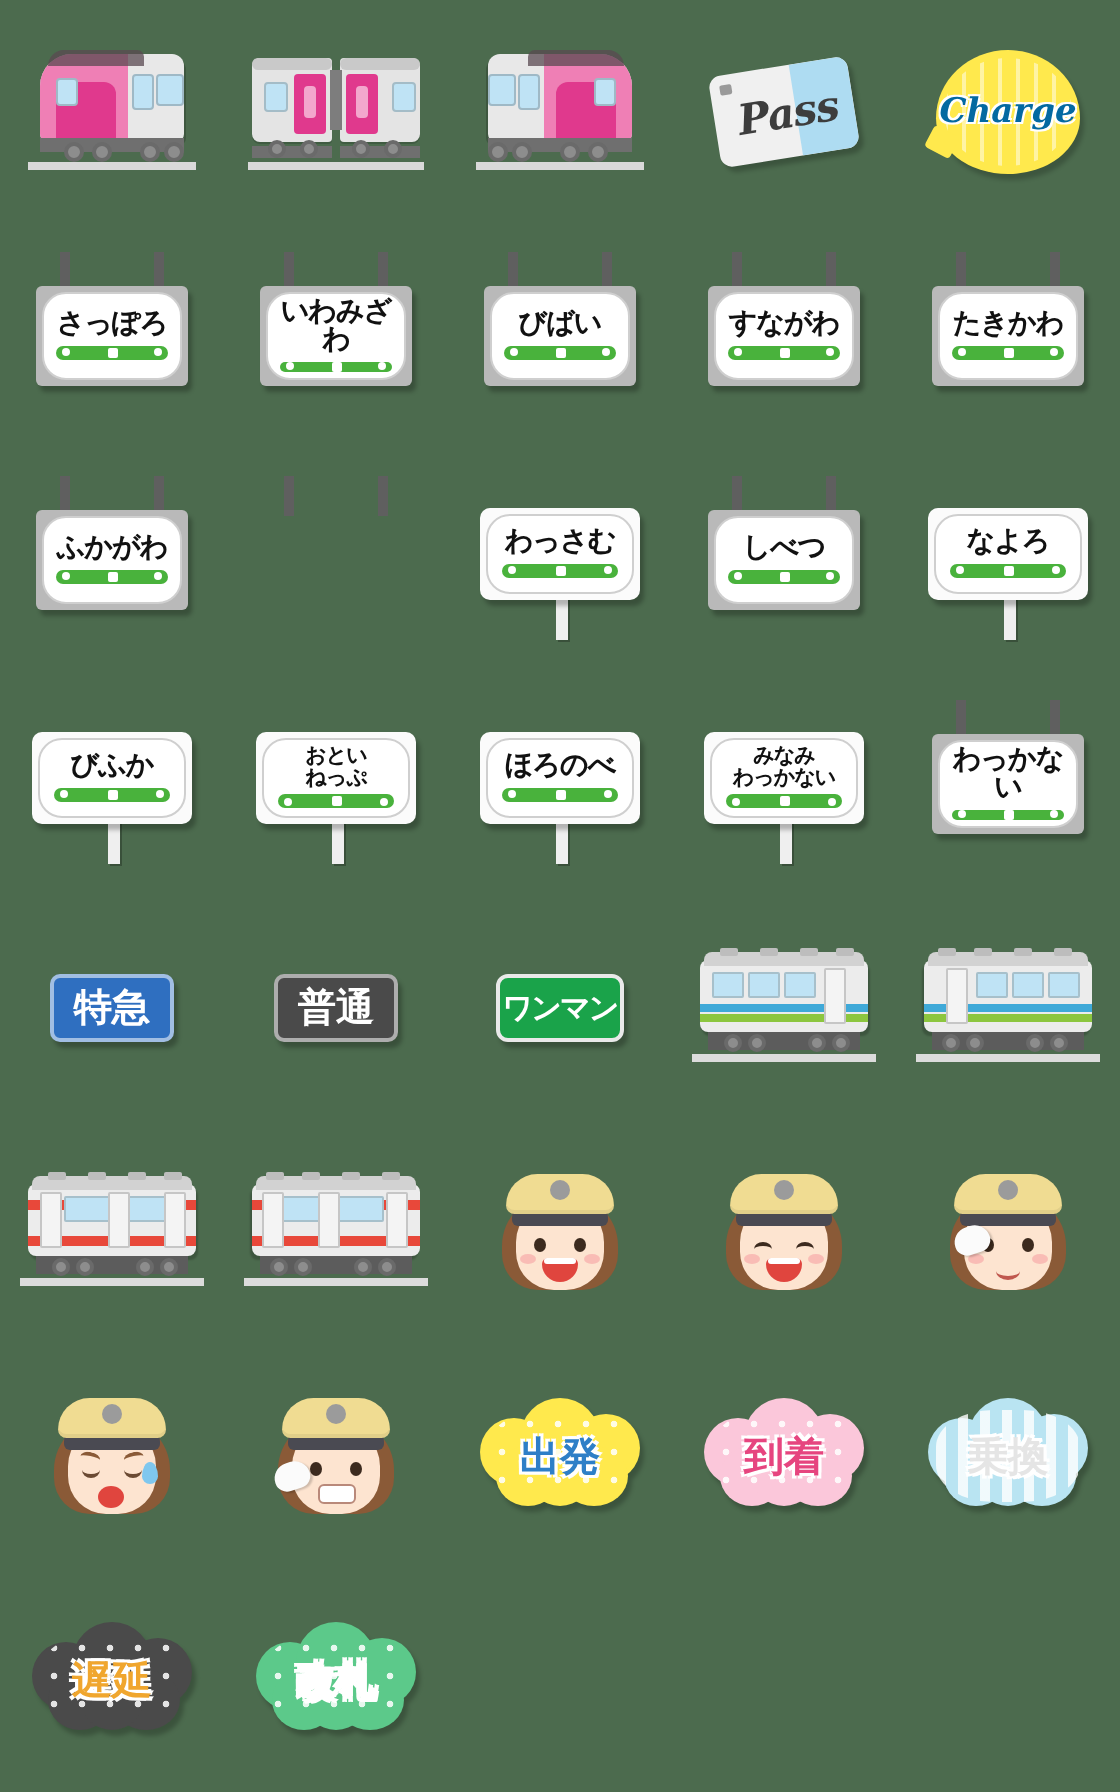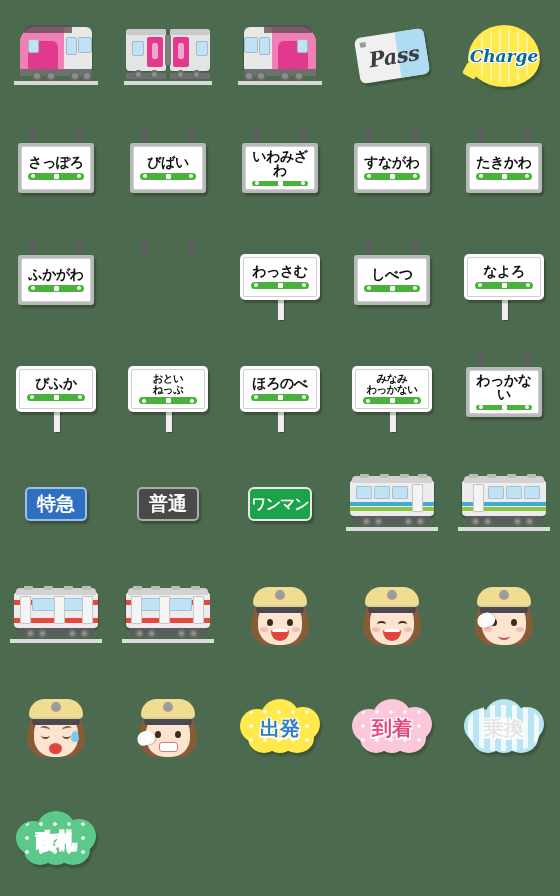--- a/index.html
+++ b/index.html
@@ -126,21 +126,21 @@
   .sign.stand .leg{position:absolute;top:24px;width:5px;height:34px;background:#f2f2f2;}
   .sign.stand .leg.l{left:7px;}
   .sign.stand .leg.r{right:7px;}
   .sign.stand .board{
     position:absolute;left:6px;top:16px;width:80px;height:46px;
     background:#fbfbfb;border-radius:5px;padding:3px;box-sizing:border-box;
     box-shadow:2px 3px 2px rgba(0,0,0,.25);
   }
   .sign .face{
     width:100%;height:100%;background:#fff;border:1px solid #cfcfcf;
-    border-radius:2px;box-sizing:border-box;
+    border-radius:12px;box-sizing:border-box;
     display:flex;flex-direction:column;align-items:center;justify-content:center;
     padding:2px 2px 3px;
   }
   .sign .name{
     font-weight:bold;color:#111;line-height:1.02;text-align:center;
     white-space:pre-line;letter-spacing:-0.5px;
   }
   .sign.one .name{font-size:14px;}
   .sign.two .name{font-size:10.5px;}
   .sign .bar{
@@ -365,37 +365,37 @@
           </div>
         </div>
       </div>
     </div>
     <div class="cell">
       <div class="sign hang one">
         <div class="pole l"></div>
         <div class="pole r"></div>
         <div class="board">
           <div class="face">
-            <div class="name">びばい</div>
+            <div class="name">いわみざわ</div>
             <div class="bar">
               <i></i>
               <i class="sq"></i>
               <i></i>
             </div>
           </div>
         </div>
       </div>
     </div>
     <div class="cell">
       <div class="sign hang one">
         <div class="pole l"></div>
         <div class="pole r"></div>
         <div class="board">
           <div class="face">
-            <div class="name">いわみざわ</div>
+            <div class="name">びばい</div>
             <div class="bar">
               <i></i>
               <i class="sq"></i>
               <i></i>
             </div>
           </div>
         </div>
       </div>
     </div>
     <div class="cell">
@@ -795,20 +795,32 @@
         <div class="blob" style="left: 46px; top: 8px; width: 34px; height: 34px; background: rgb(185, 228, 242);"></div>
         <div class="blob" style="left: 8px; top: 24px; width: 32px; height: 30px; background: rgb(185, 228, 242);"></div>
         <div class="blob" style="left: 40px; top: 24px; width: 34px; height: 30px; background: rgb(185, 228, 242);"></div>
         <div class="blob" style="left: 24px; top: 22px; width: 32px; height: 32px; background: rgb(185, 228, 242);"></div>
         <div class="stripes"></div>
         <div class="ctext" style="color: #e5e5e5; text-shadow: rgb(255, 255, 255) 1.5px 1.5px 0px, rgb(255, 255, 255) -1.5px 1.5px 0px, rgb(255, 255, 255) 1.5px -1.5px 0px, rgb(255, 255, 255) -1.5px -1.5px 0px;">乗換</div>
       </div>
     </div>
     <div class="cell">
       <div class="cloud">
+        <div class="blob" style="left: 0px; top: 10px; width: 34px; height: 34px; background: rgb(74, 74, 74);"></div>
+        <div class="blob" style="left: 20px; top: 0px; width: 40px; height: 40px; background: rgb(74, 74, 74);"></div>
+        <div class="blob" style="left: 46px; top: 8px; width: 34px; height: 34px; background: rgb(74, 74, 74);"></div>
+        <div class="blob" style="left: 8px; top: 24px; width: 32px; height: 30px; background: rgb(74, 74, 74);"></div>
+        <div class="blob" style="left: 40px; top: 24px; width: 34px; height: 30px; background: rgb(74, 74, 74);"></div>
+        <div class="blob" style="left: 24px; top: 22px; width: 32px; height: 32px; background: rgb(74, 74, 74);"></div>
+        <div class="dots"></div>
+        <div class="ctext" style="color: rgb(240, 166, 46); text-shadow: rgb(255, 255, 255) 1.5px 1.5px 0px, rgb(255, 255, 255) -1.5px 1.5px 0px, rgb(255, 255, 255) 1.5px -1.5px 0px, rgb(255, 255, 255) -1.5px -1.5px 0px;">遅延</div>
+      </div>
+    </div>
+    <div class="cell">
+      <div class="cloud">
         <div class="blob" style="left: 0px; top: 10px; width: 34px; height: 34px; background: rgb(92, 201, 138);"></div>
         <div class="blob" style="left: 20px; top: 0px; width: 40px; height: 40px; background: rgb(92, 201, 138);"></div>
         <div class="blob" style="left: 46px; top: 8px; width: 34px; height: 34px; background: rgb(92, 201, 138);"></div>
         <div class="blob" style="left: 8px; top: 24px; width: 32px; height: 30px; background: rgb(92, 201, 138);"></div>
         <div class="blob" style="left: 40px; top: 24px; width: 34px; height: 30px; background: rgb(92, 201, 138);"></div>
         <div class="blob" style="left: 24px; top: 22px; width: 32px; height: 32px; background: rgb(92, 201, 138);"></div>
         <div class="dots"></div>
         <div class="ctext" style="color: #ffffff; text-shadow: rgb(255, 255, 255) 1.5px 1.5px 0px, rgb(255, 255, 255) -1.5px 1.5px 0px, rgb(255, 255, 255) 1.5px -1.5px 0px, rgb(255, 255, 255) -1.5px -1.5px 0px;">改札</div>
       </div>
     </div>

